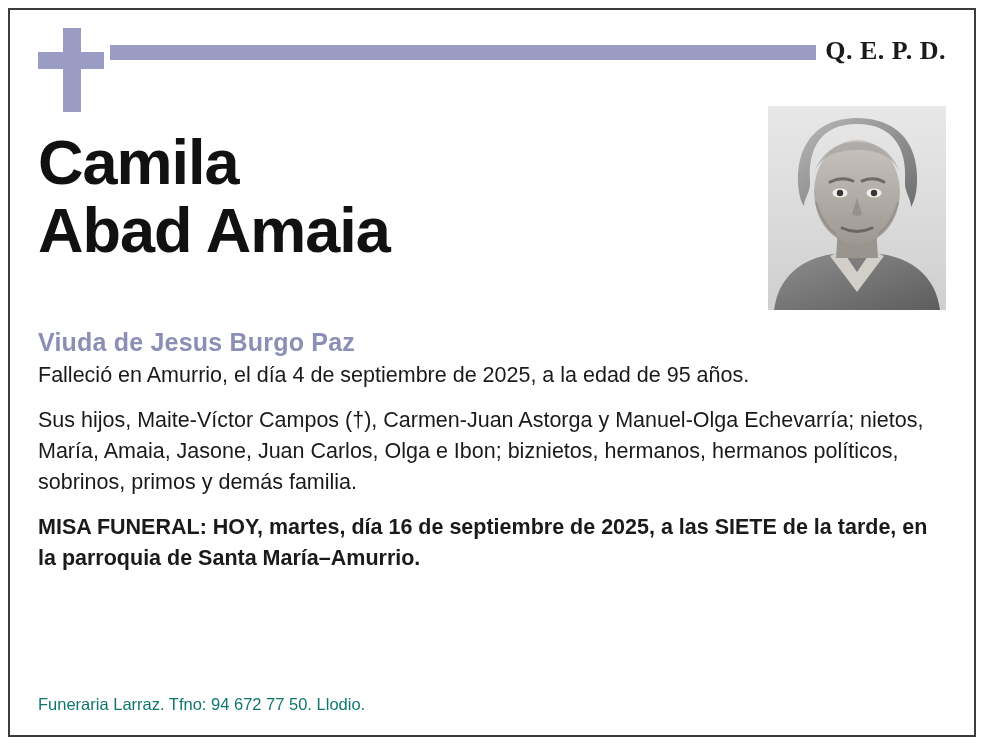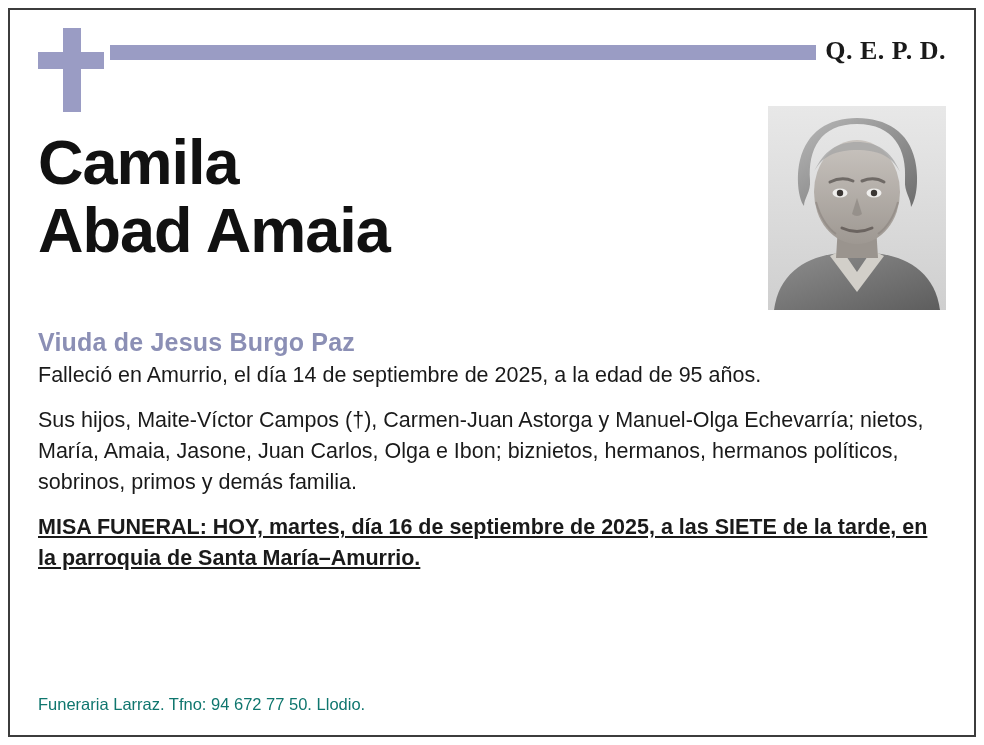--- a/index.html
+++ b/index.html
@@ -133,21 +133,20 @@
     font-size: 21.5px;
     line-height: 31px;
     color: #1a1a1a;
     margin-bottom: 14px;
   }
   .para.bold {
     font-weight: bold;
   }
   .para.tight {
     margin-bottom: 10px;
-    text-decoration: underline;
   }
   .footer {
     position: absolute;
     left: 0;
     bottom: 6px;
     font-size: 16.5px;
     color: #0f766e;
   }
 </style>
 </head>
@@ -218,20 +217,20 @@
     </div>
 
     <div class="names">
       <div class="name-line">Camila</div>
       <div class="name-line">Abad Amaia</div>
     </div>
 
     <div class="spouse">Viuda de Jesus Burgo Paz</div>
 
     <div class="body">
-      <div class="para">Falleció en Amurrio, el día 14 de septiembre de 2025, a la edad de 95 años.</div>
+      <div class="para">Falleció en Amurrio, el día 4 de septiembre de 2025, a la edad de 95 años.</div>
       <div class="para">Sus hijos, Maite-Víctor Campos (†), Carmen-Juan Astorga y Manuel-Olga Echevarría; nietos, María, Amaia, Jasone, Juan Carlos, Olga e Ibon; biznietos, hermanos, hermanos políticos, sobrinos, primos y demás familia.</div>
       <div class="para bold tight">MISA FUNERAL: HOY, martes, día 16 de septiembre de 2025, a las SIETE de la tarde, en la parroquia de Santa María–Amurrio.</div>
     </div>
 
     <div class="footer">Funeraria Larraz. Tfno:  94 672 77 50.  Llodio.</div>
   </div>
 </div>
 
 </body></html>

